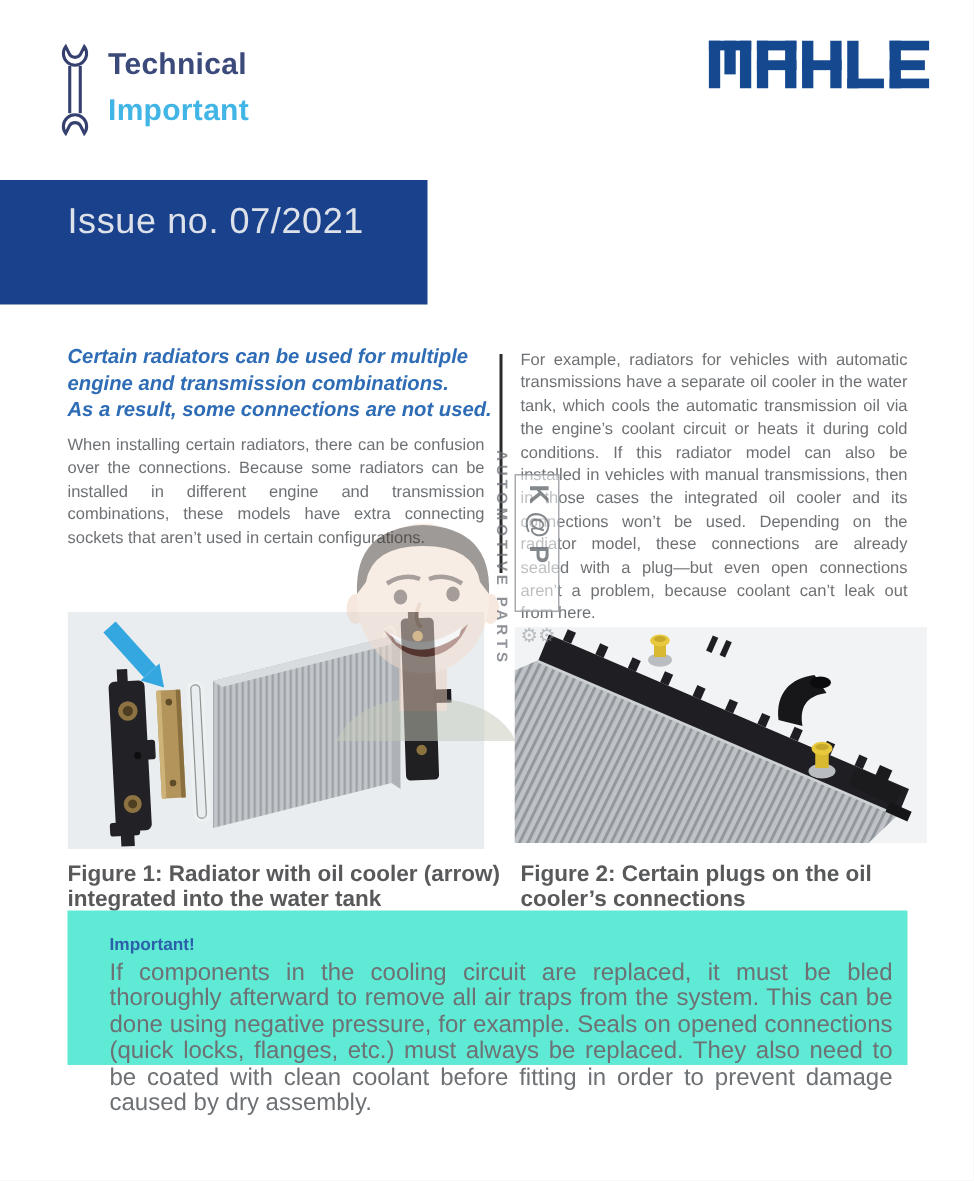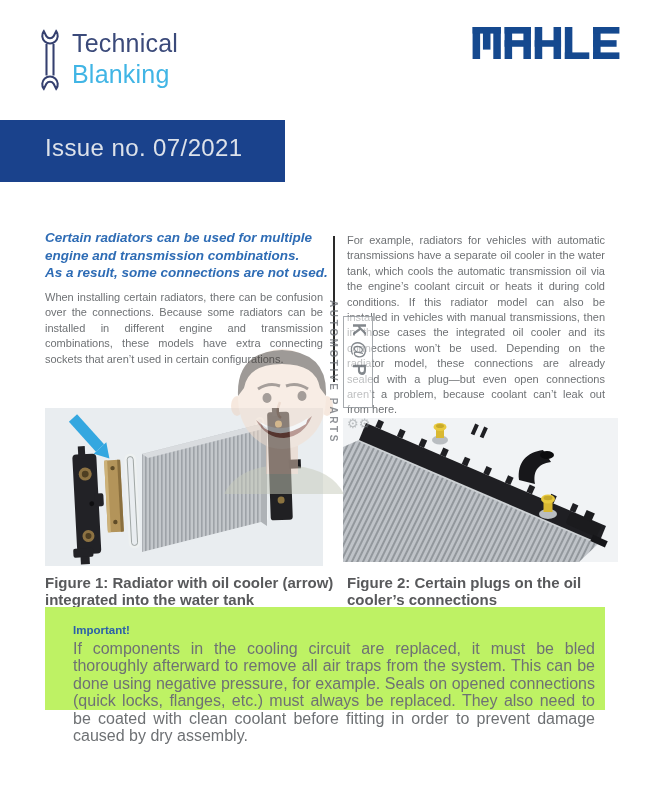--- a/index.html
+++ b/index.html
@@ -2,28 +2,28 @@
 <html><head>
 <meta charset="utf-8">
 <style>
   html,body{margin:0;padding:0;background:#fff;}
   .page{position:relative;width:649px;height:787px;background:#ffffff;overflow:hidden;
         font-family:"Liberation Sans", sans-serif;outline:1px solid #e3e3e3;}
   .abs{position:absolute;}
 
   
   .masthead{left:36px;top:28px;display:flex;gap:8px;align-items:flex-start;}
-  .masthead-text{font-size:25px;line-height:31px;font-weight:400;letter-spacing:.2px;}
+  .masthead-text{font-size:20px;line-height:31px;font-weight:700;letter-spacing:.2px;}
   .mh-line1{color:#3b4a7a;}
   .mh-line2{color:#41b5e5;}
   .mahle-logo{left:468px;top:27px;}
   .sr{position:absolute;width:1px;height:1px;overflow:hidden;clip:rect(0 0 0 0);}
 
   
-  .banner{left:0;top:120px;width:285px;height:62px;background:#1a428c;box-sizing:border-box;
+  .banner{left:0;top:120px;width:285px;height:83px;background:#1a428c;box-sizing:border-box;
           padding:14px 0 0 45px;}
   .banner-title{color:#dde2ea;font-size:24px;font-weight:400;letter-spacing:.4px;}
   .banner-sub{color:#4d9ed8;font-size:15px;margin-top:8px;}
 
   
   .intro{left:45px;top:229px;width:285px;color:#2e6cb5;font-size:13.5px;line-height:17.5px;
          font-style:italic;font-weight:bold;white-space:pre-line;}
   .body-text{color:#6e7174;font-size:11px;line-height:15.4px;text-align:justify;}
   .left-body{left:45px;top:290px;width:278px;}
   .col-divider{left:333px;top:236px;width:1.5px;height:146px;background:#2a2a2a;}
@@ -31,21 +31,21 @@
   .right-heading{color:#2b5fa9;font-size:11.5px;font-weight:bold;margin-bottom:5px;}
 
   
   .fig1{left:45px;top:408px;width:278px;height:158px;}
   .fig2{left:343px;top:418px;width:275px;height:144px;}
   .caption{font-size:15px;font-weight:bold;color:#58595b;}
   .cap1{left:45px;top:574px;width:290px;}
   .cap2{left:347px;top:574px;width:270px;}
 
   
-  .important{left:45px;top:607px;width:560px;height:103px;background:#bef264;box-sizing:border-box;
+  .important{left:45px;top:607px;width:560px;height:103px;background:#5eead4;box-sizing:border-box;
              padding:17px 14px 0 28px;}
   .imp-heading{color:#2b5fa9;font-size:11.5px;font-weight:bold;margin-bottom:4px;}
   .imp-body{color:#6e7174;font-size:16px;line-height:17.4px;text-align:justify;width:522px;}
 
   
   .wm{pointer-events:none;z-index:5;}
   .wm-vert{left:339px;top:300px;transform:rotate(90deg);transform-origin:0 0;
            font-size:10px;font-weight:bold;letter-spacing:2.6px;color:rgba(105,110,116,.75);
            white-space:nowrap;}
   .wm-box{left:343px;top:316px;width:30px;height:92px;border:1.5px solid rgba(120,126,132,.65);
@@ -66,21 +66,21 @@
         <g fill="none" stroke="#35406f" stroke-width="2">
           <path d="M7,3 a7.5,7.5 0 1 0 12,0 l-2.6,5.2 a4.2,4.2 0 0 1 -6.8,0 z"></path>
           <line x1="9.6" y1="15.5" x2="9.6" y2="46"></line>
           <line x1="16.4" y1="15.5" x2="16.4" y2="46"></line>
           <path d="M7,59 a7.5,7.5 0 1 1 12,0 l-2.6,-5.2 a4.2,4.2 0 0 0 -6.8,0 z"></path>
         </g>
       </svg>
     </span>
     <div class="masthead-text">
       <div class="mh-line1">Technical</div>
-      <div class="mh-line2">Blanking</div>
+      <div class="mh-line2">Important</div>
     </div>
   </div>
 
   <div class="abs mahle-logo">
     <span class="sr">MAHLE</span>
     <svg width="156" height="32" viewBox="0 0 156 34">
       <g fill="#15498f">
         <rect x="0" y="0" width="8" height="34"></rect>
           <rect x="22" y="0" width="8" height="34"></rect>
         <rect x="0" y="0" width="30" height="7"></rect>

